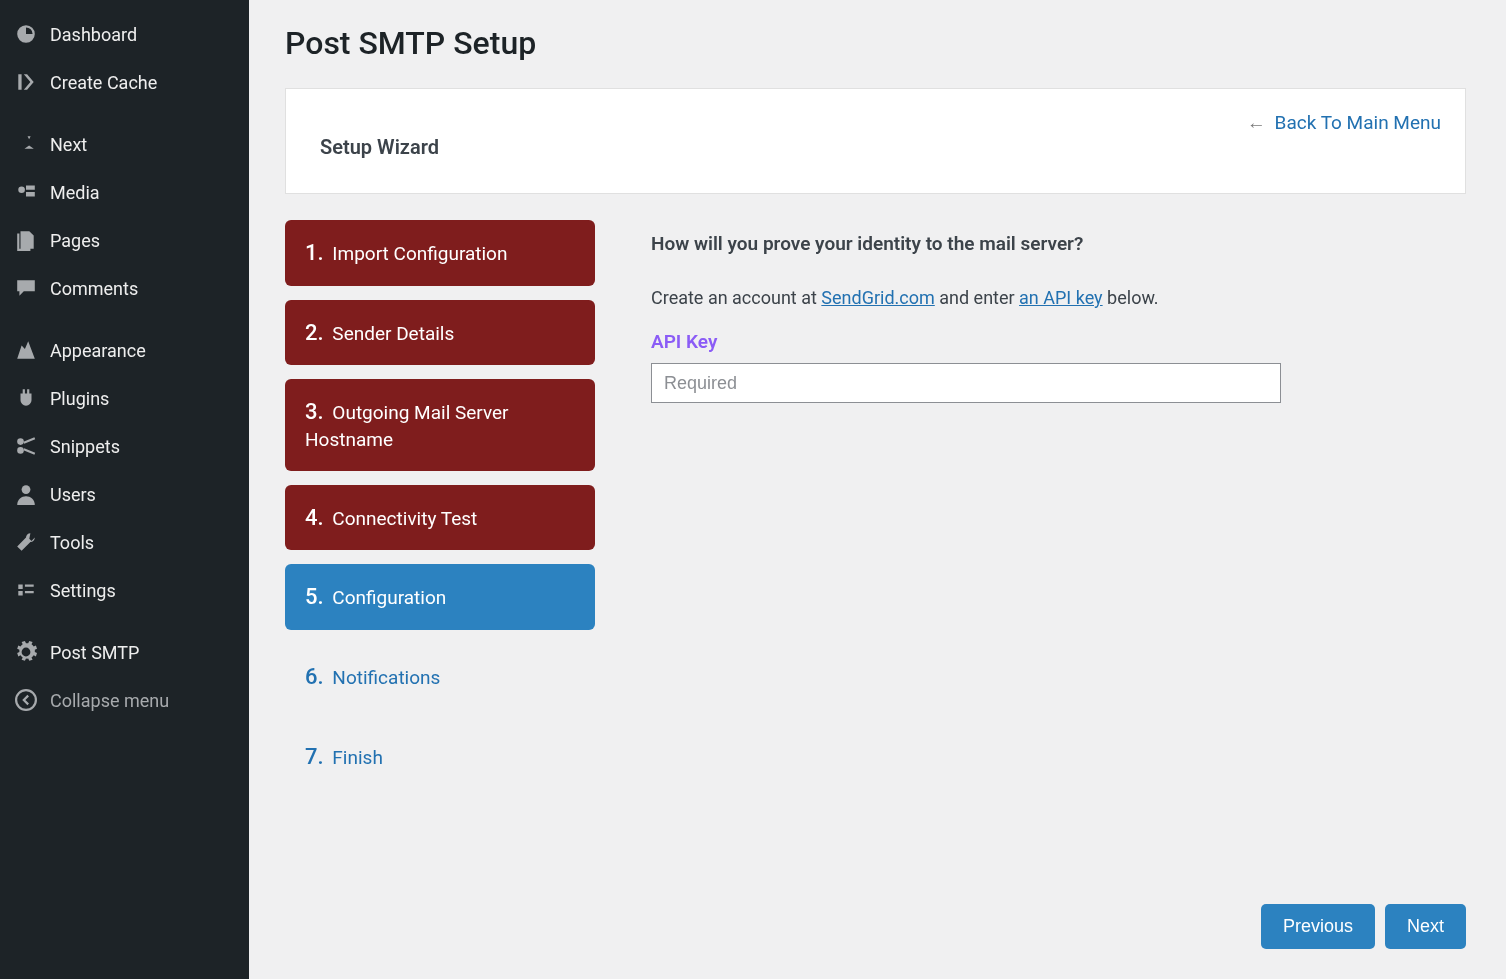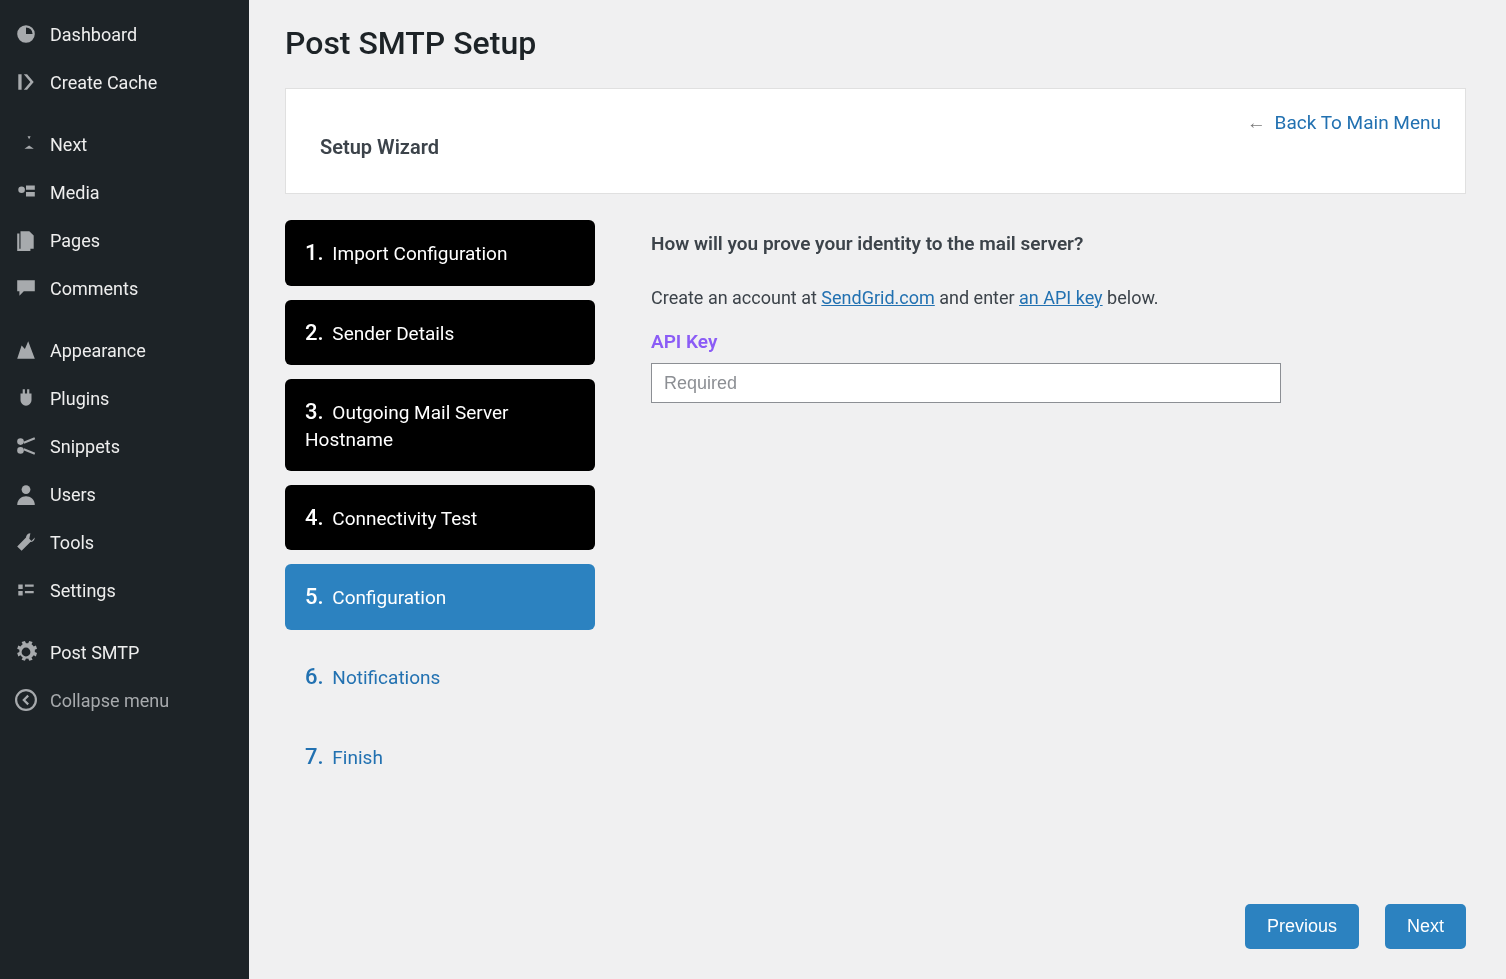--- a/index.html
+++ b/index.html
@@ -81,21 +81,21 @@
 .steps { width: 310px; flex-shrink: 0; }
 .step {
   border-radius: 6px;
   padding: 18px 20px;
   margin-bottom: 14px;
   font-size: 19px;
   cursor: pointer;
   line-height: 1.35;
 }
 .step .num { font-size: 22px; font-weight: 500; margin-right: 4px; }
-.step.done { background: #000000; color: #fff; }
+.step.done { background: #7f1d1d; color: #fff; }
 .step.active { background: #2c82c0; color: #fff; }
 .step.upcoming { background: transparent; color: #2271b1; }
 .wizard-main { flex: 1; padding-top: 12px; }
 .question { font-size: 19px; font-weight: 600; color: #3c434a; margin-bottom: 32px; }
 .instruction { font-size: 18px; color: #3c434a; margin-bottom: 22px; }
 .instruction a { color: #2271b1; text-decoration: underline; cursor: pointer; }
 .field-label { font-size: 19px; font-weight: 600; color: #8b5cf6; margin-bottom: 10px; }
 .field-input {
   width: 630px;
   height: 40px;
@@ -104,21 +104,21 @@
   border: 1px solid #8c8f94;
   background: #fff;
   color: #2c3338;
 }
 .field-input::placeholder { color: #8c8f94; }
 .nav-buttons {
   position: absolute;
   bottom: 30px;
   right: 40px;
   display: flex;
-  gap: 26px;
+  gap: 10px;
 }
 .btn {
   background: #2c82c0;
   color: #fff;
   border: none;
   border-radius: 5px;
   padding: 12px 22px;
   font-size: 18px;
   cursor: pointer;
 }

